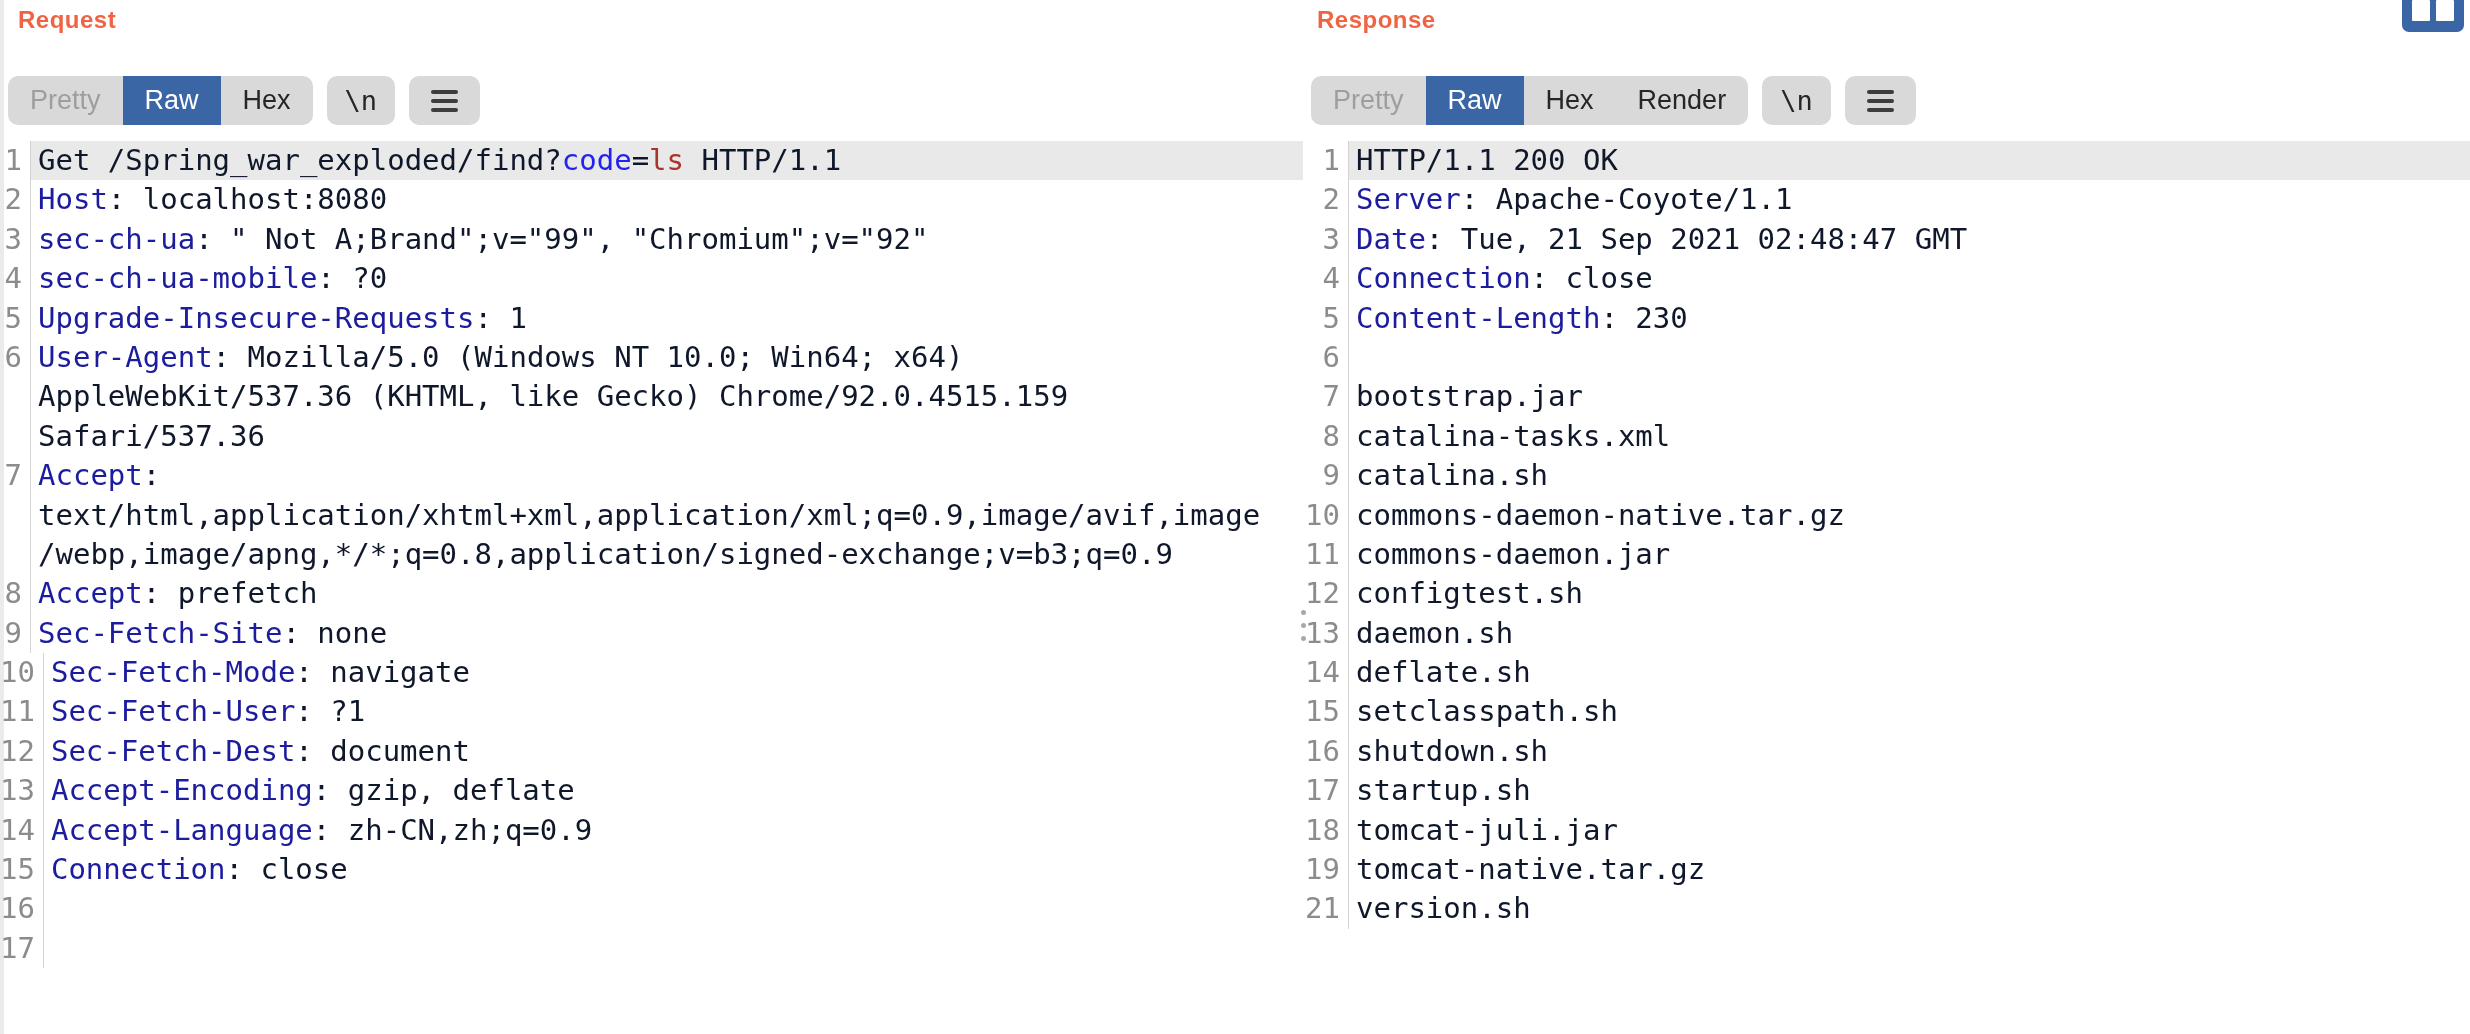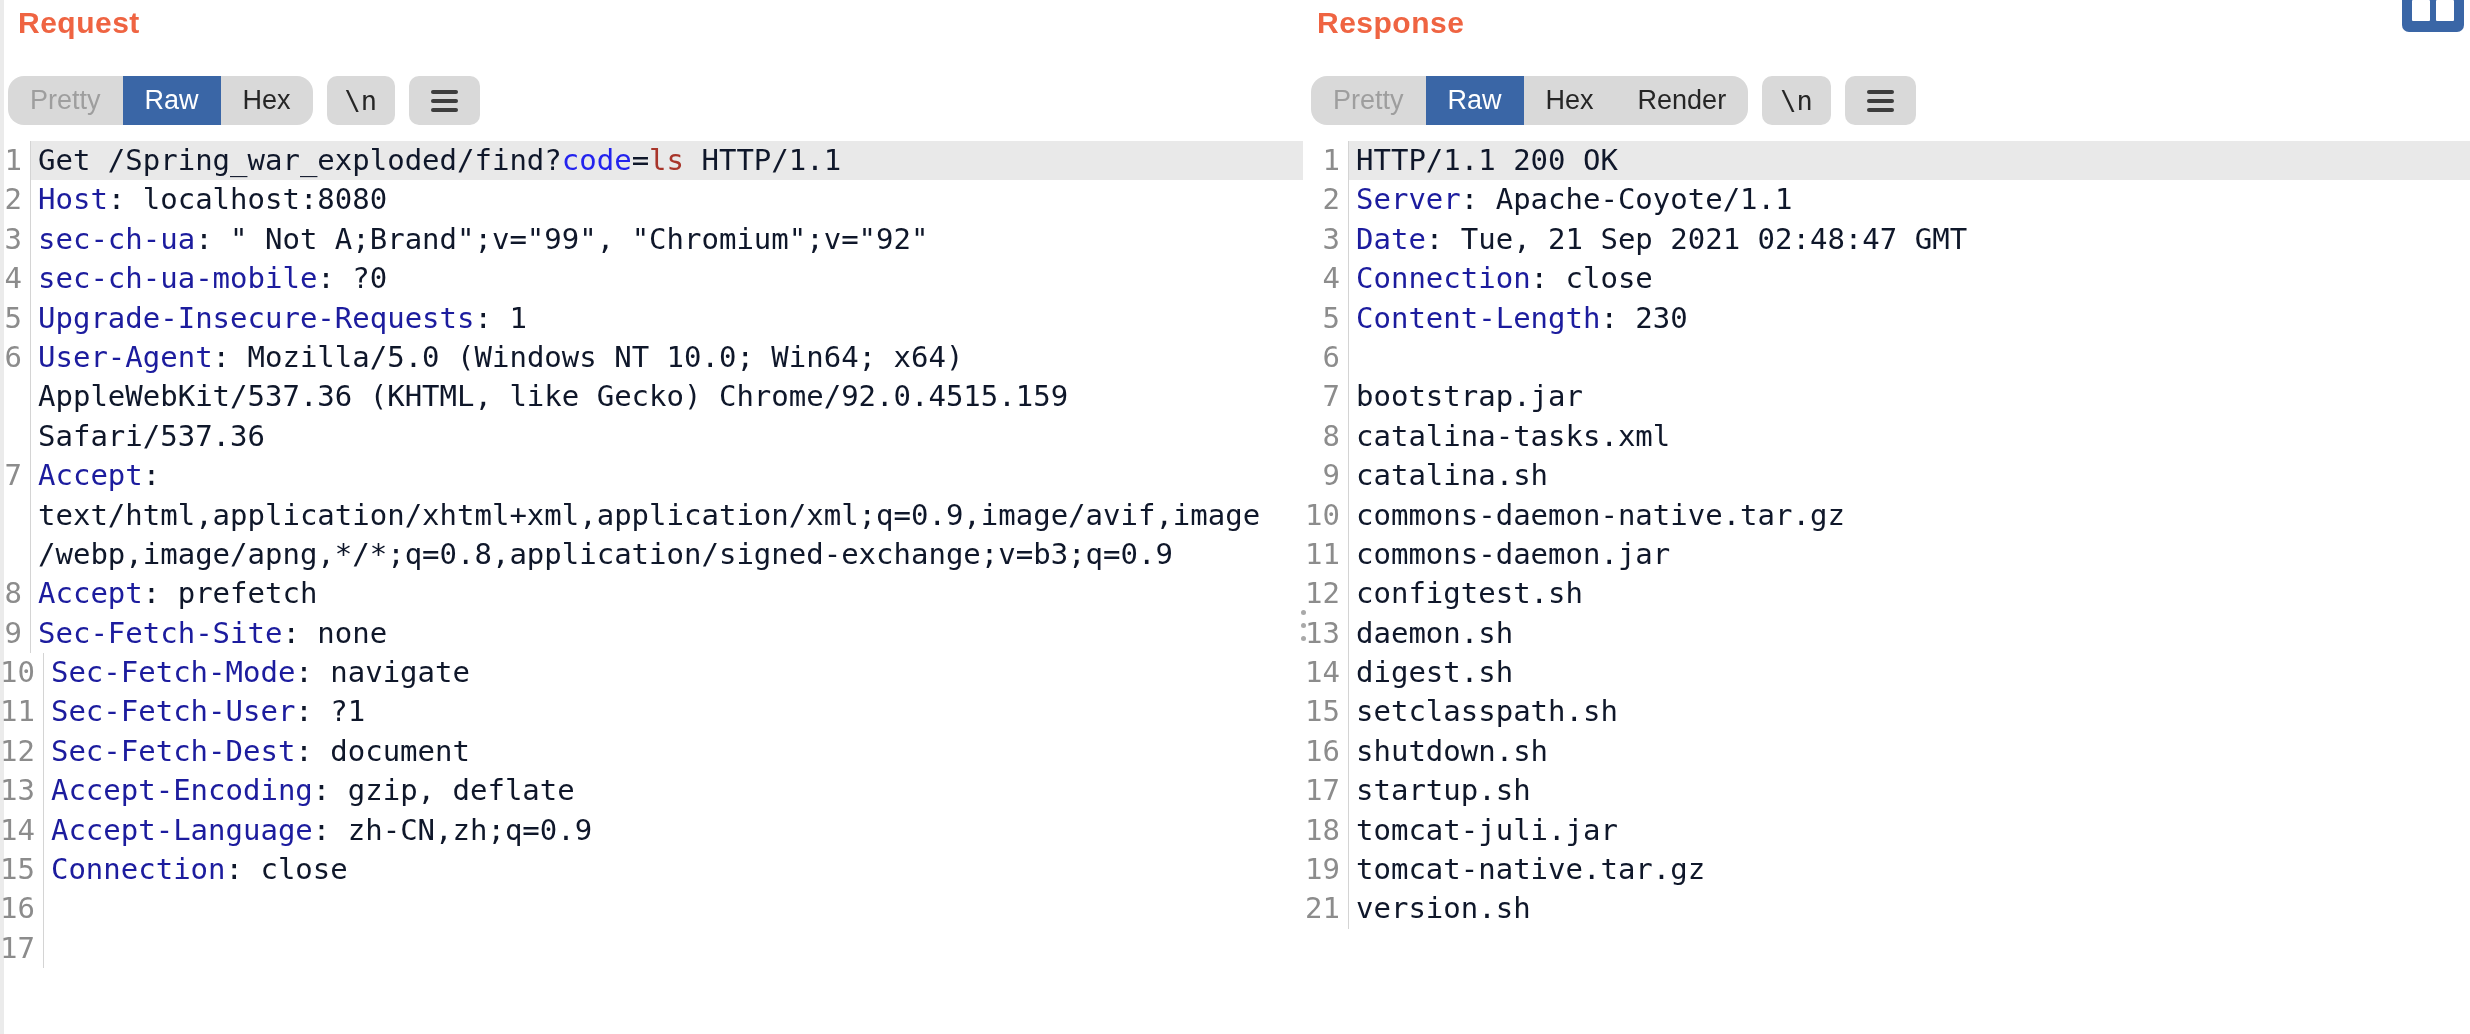--- a/index.html
+++ b/index.html
@@ -6,26 +6,26 @@
   body{
     width:2470px;height:1034px;position:relative;background:#ffffff;
     font-family:"Liberation Sans",sans-serif;overflow:hidden;
   }
   body::before{content:'';position:absolute;left:0;top:0;bottom:0;width:4px;background:#ebebeb}
 
   .panel{position:absolute;top:0;bottom:0}
   #request-panel{left:0;width:1303px}
   #response-panel{left:1303px;right:0}
 
-  .panel-title{position:absolute;top:6px;font-size:30px;font-weight:bold;color:#ef6442;letter-spacing:.5px}
+  .panel-title{position:absolute;top:6px;font-size:24px;font-weight:bold;color:#ef6442;letter-spacing:.5px}
   #request-panel .panel-title{left:18px}
   #response-panel .panel-title{left:14px}
 
   .tabbar{position:absolute;top:76px;left:8px;display:flex;align-items:center;gap:14px}
-  .tabgroup{display:flex;height:49px;background:#d9d9d9;border-radius:16px;overflow:hidden}
+  .tabgroup{display:flex;height:49px;background:#d9d9d9;border-radius:10px;overflow:hidden}
   .tab{font-size:27px;line-height:49px;padding:0 22px;color:#262626;white-space:nowrap;cursor:default}
   .tab.selected{background:#3a66a6;color:#ffffff}
   .tab.disabled{color:#9e9e9e}
   .btn{height:49px;background:#d9d9d9;border-radius:10px;font-size:27px;
        display:flex;align-items:center;padding:0 18px;color:#262626;
        font-family:"DejaVu Sans Mono",monospace}
   .burger{display:flex;flex-direction:column;gap:5px;padding:0 4px}
   .burger i{display:block;width:27px;height:4px;background:#3d3d3d;border-radius:2px}
 
   .editor{position:absolute;top:141px;left:0;right:0;
@@ -222,21 +222,21 @@
       <div class="row">
         <span class="gutter">12</span>
         <span class="line"><span class="tok-t">configtest.sh</span></span>
       </div>
       <div class="row">
         <span class="gutter">13</span>
         <span class="line"><span class="tok-t">daemon.sh</span></span>
       </div>
       <div class="row">
         <span class="gutter">14</span>
-        <span class="line"><span class="tok-t">digest.sh</span></span>
+        <span class="line"><span class="tok-t">deflate.sh</span></span>
       </div>
       <div class="row">
         <span class="gutter">15</span>
         <span class="line"><span class="tok-t">setclasspath.sh</span></span>
       </div>
       <div class="row">
         <span class="gutter">16</span>
         <span class="line"><span class="tok-t">shutdown.sh</span></span>
       </div>
       <div class="row">

